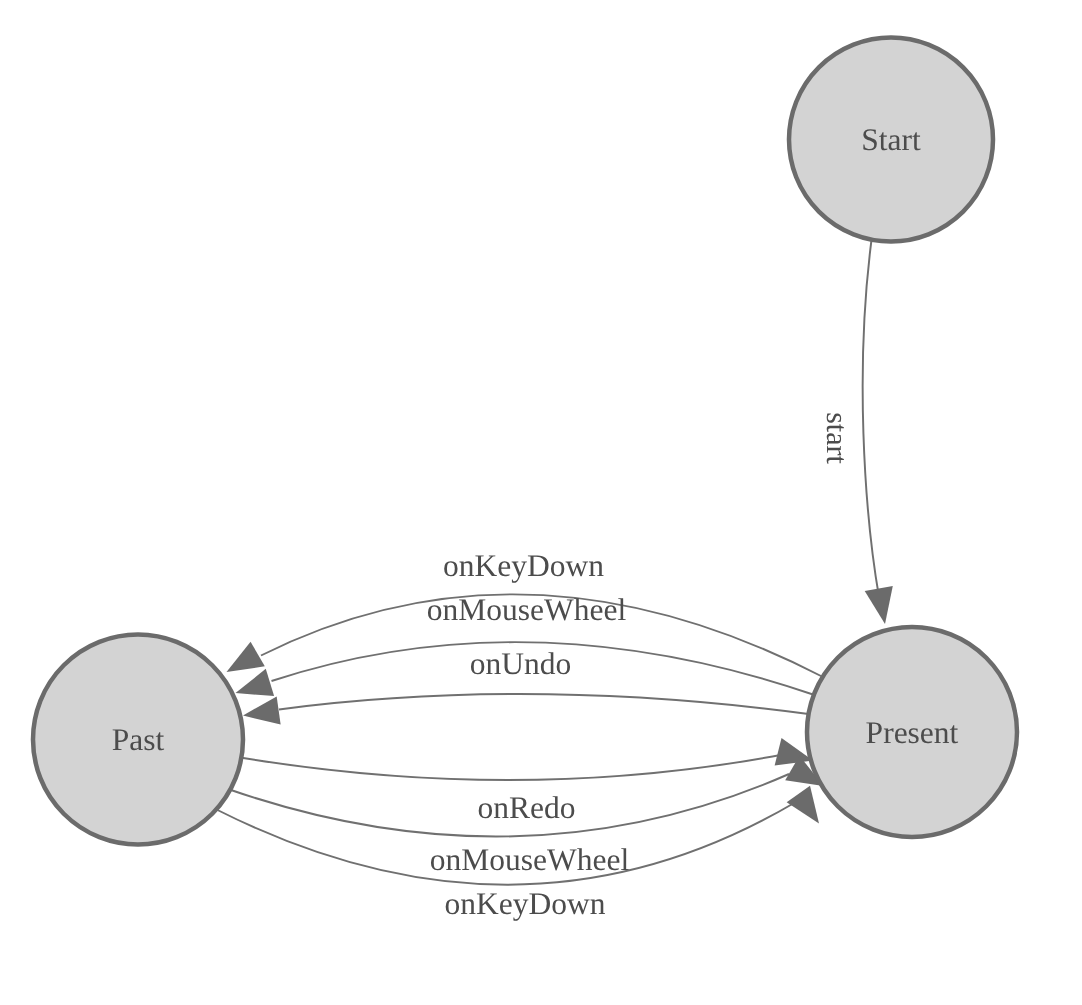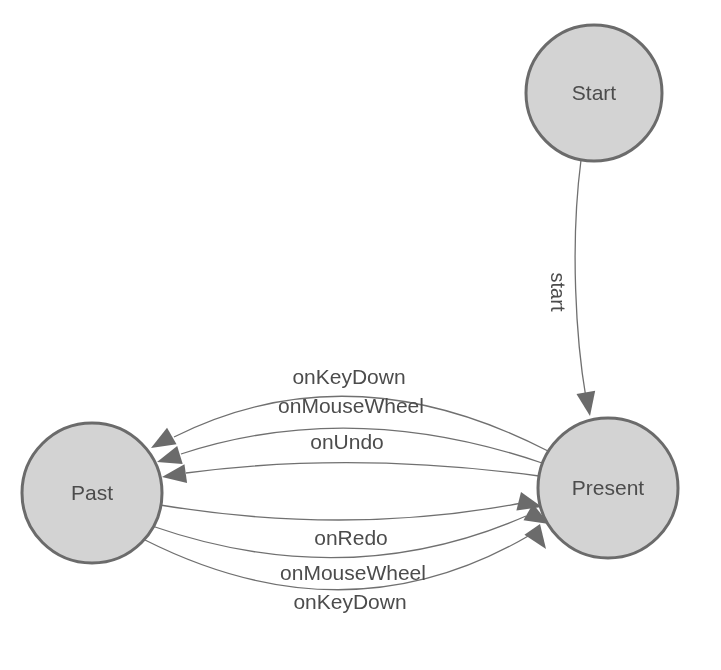--- a/index.html
+++ b/index.html
@@ -1,21 +1,21 @@
 <!DOCTYPE html>
 <html style="--node-fill: #d3d3d3; --node-stroke: #6b6b6b; --edge-stroke: #707070; --arrow-fill: #6b6b6b; --label-text: #4c4c4c;"><head>
 <meta charset="utf-8">
 <style>
   html, body { margin: 0; padding: 0; background: #ffffff; }
   .stage {
     position: relative;
     width: 721px;
     height: 670px;
     background: #ffffff;
-    font-family: Liberation Sans, sans-serif;
+    font-family: Liberation Serif, serif;
     overflow: hidden;
   }
   svg.diagram { display: block; width: 721px; height: 670px; }
   circle.state {
     fill: var(--node-fill, #d3d3d3);
     stroke: var(--node-stroke, #6b6b6b);
     stroke-width: 3;
   }
   path.edge {
     fill: none;

